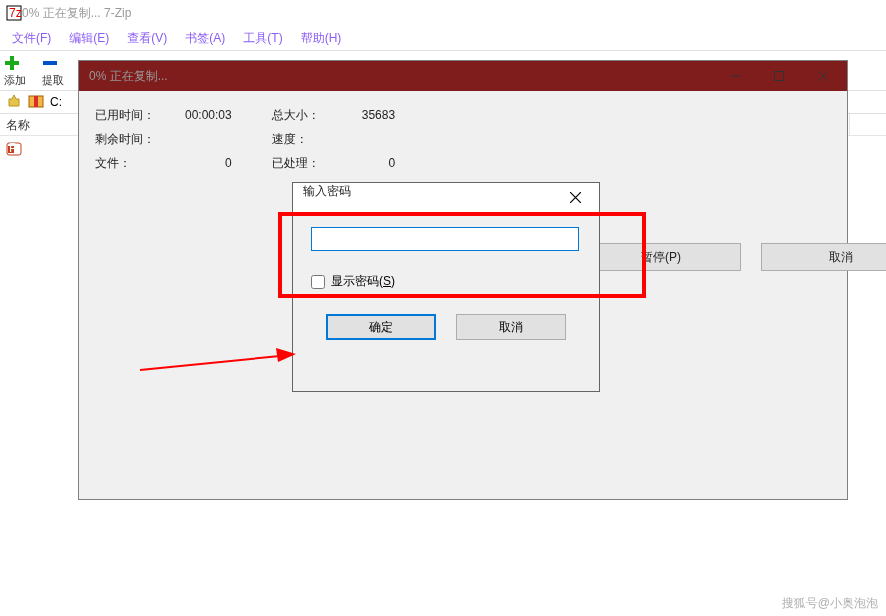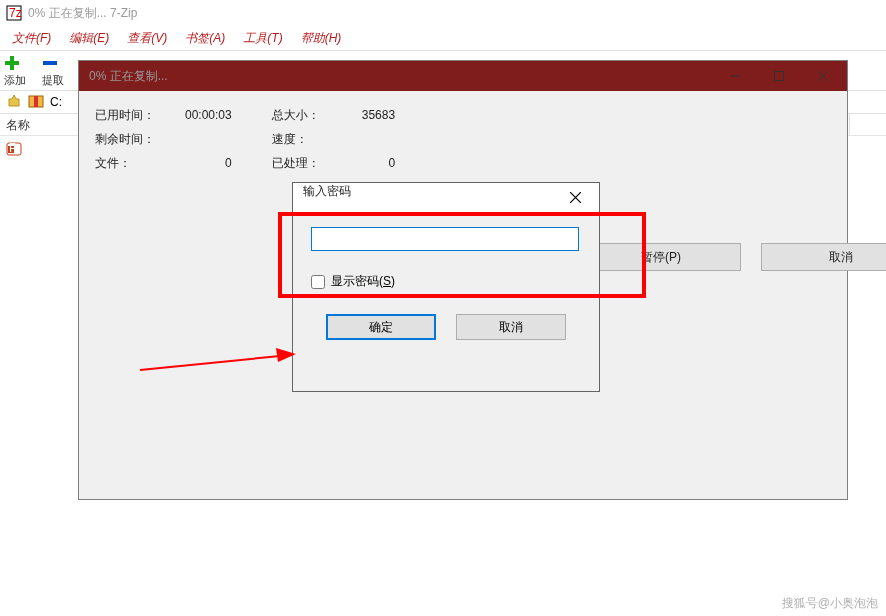--- a/index.html
+++ b/index.html
@@ -1,25 +1,25 @@
 <!DOCTYPE html>
 <html><head>
 <meta charset="utf-8">
 <style>
   * { box-sizing: border-box; margin: 0; padding: 0; font-family: "Microsoft YaHei", "Segoe UI", sans-serif; font-size: 12px; }
   body { width: 886px; height: 616px; background: #fff; position: relative; overflow: hidden; }
 
   
   .main-titlebar { height: 26px; display: flex; align-items: center; padding: 0 6px; background: #fff; }
-  .app-icon { width: 16px; height: 16px; display: inline-flex; align-items: center; justify-content: center; margin-right: 6px; }
+  .app-icon { width: 16px; height: 16px; display: inline-flex; align-items: center; justify-content: center; }
   .title-text { color: #9a9a9a; }
 
   
   .menubar { height: 24px; display: flex; align-items: center; padding: 0 4px; gap: 2px; }
-  .menubar span { padding: 2px 8px; color: #b91c1c; font-style: italic; }
+  .menubar span { padding: 2px 8px; color: #8b5cf6; }
 
   
   .toolbar { height: 40px; display: flex; align-items: center; padding: 0 4px; gap: 4px; border-top: 1px solid #e0e0e0; }
   .tool-btn { display: flex; flex-direction: column; align-items: flex-start; width: 34px; }
   .tool-btn .ico { height: 18px; display: flex; align-items: center; justify-content: center; }
   .tool-btn .lbl { font-size: 11px; color: #333; margin-top: 1px; }
 
   
   .locbar { height: 24px; display: flex; align-items: center; padding: 0 6px; gap: 6px; border-top: 1px solid #e0e0e0; border-bottom: 1px solid #e0e0e0; }
 

